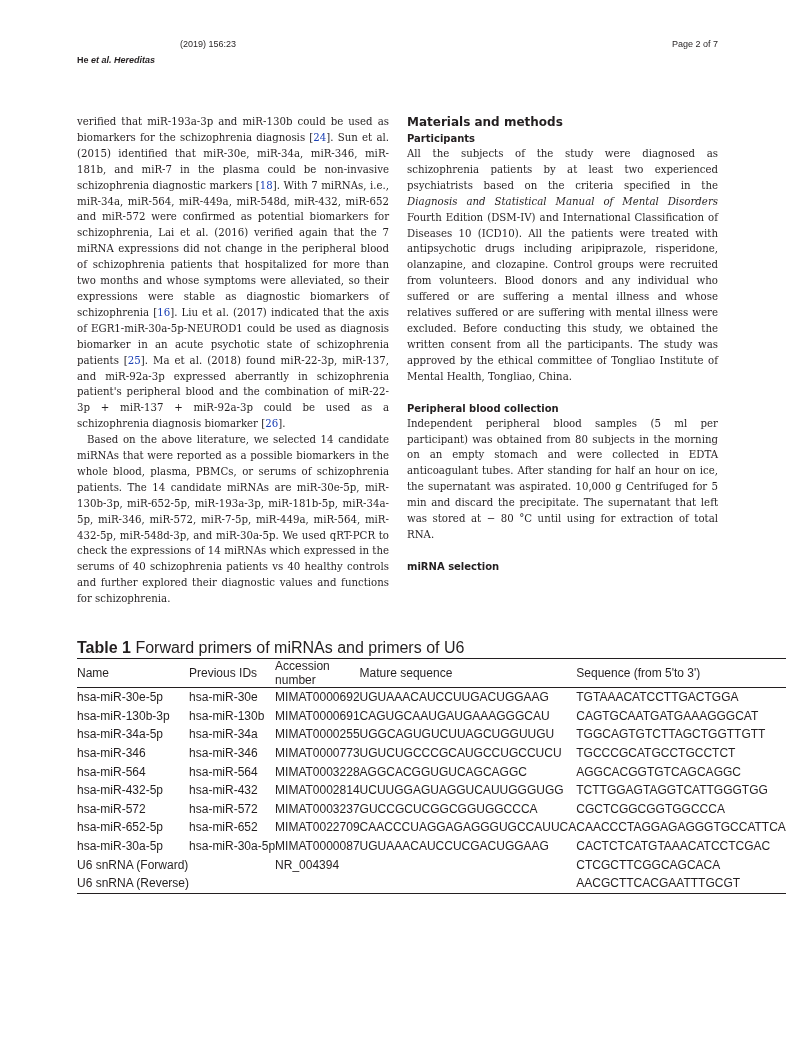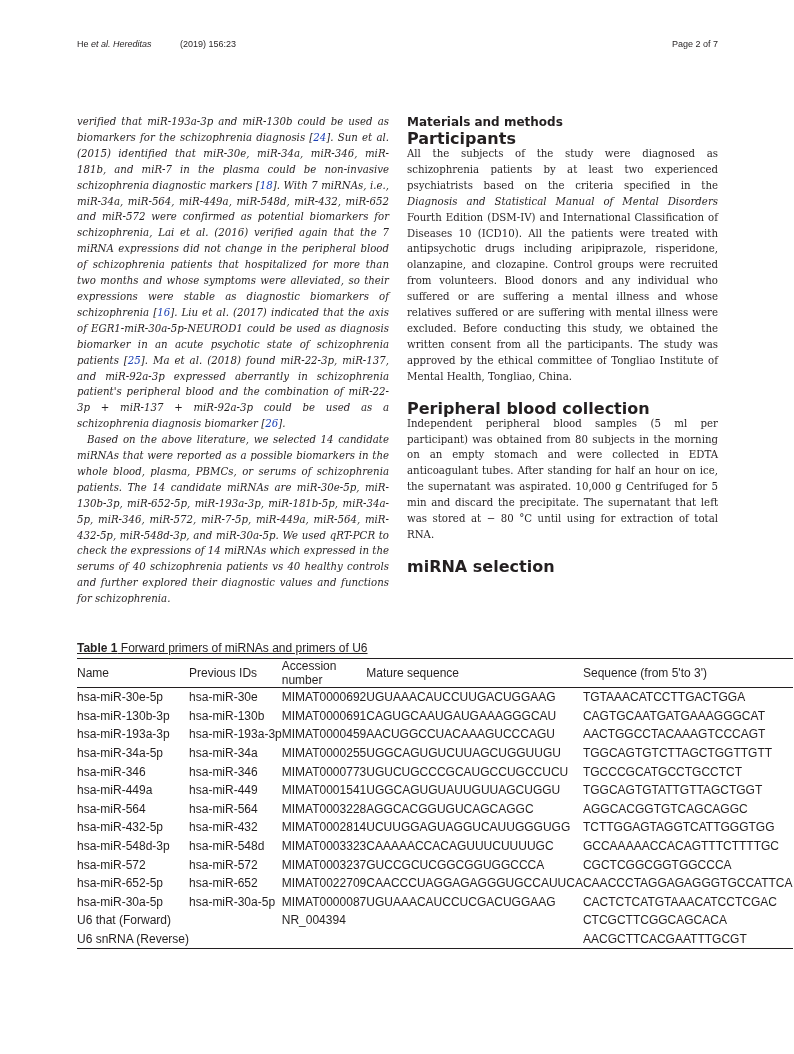--- a/index.html
+++ b/index.html
@@ -1,35 +1,35 @@
 <!DOCTYPE html>
 <html><head>
 <meta charset="utf-8">
 <style>
   html, body { margin: 0; padding: 0; background: #ffffff; }
   body { width: 794px; height: 1054px; position: relative; overflow: hidden; color: #231f20; }
   .header { position: absolute; top: 39px; left: 77px; width: 641px; height: 14px; font-family: "Liberation Sans", sans-serif; font-size: 9px; color: #231f20; }
-  .header .journal { position: absolute; left: 0; top: 0; }
+  .header .journal { position: absolute; left: 0; top: 16px; font-weight: bold; }
   .header .journal i { font-style: italic; }
   .header .cite { position: absolute; left: 103px; top: 0; }
   .header .page { position: absolute; right: 0; top: 0; padding-left: 16px; }
 
   .col { position: absolute; top: 114px; width: 312px; font-family: "DejaVu Serif", serif; font-size: 10.2px; line-height: 15.9px; text-align: justify; }
-  .col.left { left: 77px; font-style: italic; }
+  .col.left { left: 77px; }
   .col.right { left: 407px; width: 311px; }
   .col p { margin: 0; }
   .col p.indent { text-indent: 10px; }
   .ref { color: #1a3fb5; }
   .sec-title { font-family: "DejaVu Sans", sans-serif; font-weight: bold; font-size: 12px; line-height: 17px; margin: 0; }
-  .subsec { font-family: "DejaVu Sans", sans-serif; font-size: 16px; line-height: 15px; margin: 0; }
+  .subsec { font-family: "DejaVu Sans", sans-serif; font-size: 10px; line-height: 15px; margin: 0; }
   .gap { height: 16px; }
   .col i { font-style: italic; }
 
   .table-wrap { position: absolute; left: 77px; top: 641px; width: 641px; font-family: "Liberation Sans", sans-serif; }
-  .table-caption { font-size: 12px; line-height: 14px; margin: 0 0 3px 0; text-decoration: underline; }
+  .table-caption { font-size: 16px; line-height: 14px; margin: 0 0 3px 0; }
   .table-caption b { font-weight: bold; }
   table { border-collapse: collapse; width: 641px; font-size: 12px; }
   thead tr { border-top: 1px solid #231f20; border-bottom: 1px solid #231f20; }
   tbody tr:last-child { border-bottom: 1px solid #231f20; }
   th { font-weight: normal; text-align: left; height: 16px; padding: 0; }
   td { height: 18.6px; padding: 0; white-space: nowrap; }
   .c1 { width: 110px; }
   .c2 { width: 95px; }
   .c3 { width: 105px; margin-left: 12px; }
   .c4 { width: 178px; }
@@ -80,67 +80,46 @@
           <td>TGTAAACATCCTTGACTGGA</td>
         </tr>
         <tr>
           <td>hsa-miR-130b-3p</td>
           <td>hsa-miR-130b</td>
           <td>MIMAT0000691</td>
           <td>CAGUGCAAUGAUGAAAGGGCAU</td>
           <td>CAGTGCAATGATGAAAGGGCAT</td>
         </tr>
         <tr>
-          <td>hsa-miR-193a-3p</td>
-          <td>hsa-miR-193a-3p</td>
-          <td>MIMAT0000459</td>
-          <td>AACUGGCCUACAAAGUCCCAGU</td>
-          <td>AACTGGCCTACAAAGTCCCAGT</td>
-        </tr>
-        <tr>
           <td>hsa-miR-34a-5p</td>
           <td>hsa-miR-34a</td>
           <td>MIMAT0000255</td>
           <td>UGGCAGUGUCUUAGCUGGUUGU</td>
           <td>TGGCAGTGTCTTAGCTGGTTGTT</td>
         </tr>
         <tr>
           <td>hsa-miR-346</td>
           <td>hsa-miR-346</td>
           <td>MIMAT0000773</td>
           <td>UGUCUGCCCGCAUGCCUGCCUCU</td>
           <td>TGCCCGCATGCCTGCCTCT</td>
         </tr>
         <tr>
-          <td>hsa-miR-449a</td>
-          <td>hsa-miR-449</td>
-          <td>MIMAT0001541</td>
-          <td>UGGCAGUGUAUUGUUAGCUGGU</td>
-          <td>TGGCAGTGTATTGTTAGCTGGT</td>
-        </tr>
-        <tr>
           <td>hsa-miR-564</td>
           <td>hsa-miR-564</td>
           <td>MIMAT0003228</td>
           <td>AGGCACGGUGUCAGCAGGC</td>
           <td>AGGCACGGTGTCAGCAGGC</td>
         </tr>
         <tr>
           <td>hsa-miR-432-5p</td>
           <td>hsa-miR-432</td>
           <td>MIMAT0002814</td>
           <td>UCUUGGAGUAGGUCAUUGGGUGG</td>
           <td>TCTTGGAGTAGGTCATTGGGTGG</td>
-        </tr>
-        <tr>
-          <td>hsa-miR-548d-3p</td>
-          <td>hsa-miR-548d</td>
-          <td>MIMAT0003323</td>
-          <td>CAAAAACCACAGUUUCUUUUGC</td>
-          <td>GCCAAAAACCACAGTTTCTTTTGC</td>
         </tr>
         <tr>
           <td>hsa-miR-572</td>
           <td>hsa-miR-572</td>
           <td>MIMAT0003237</td>
           <td>GUCCGCUCGGCGGUGGCCCA</td>
           <td>CGCTCGGCGGTGGCCCA</td>
         </tr>
         <tr>
           <td>hsa-miR-652-5p</td>
@@ -150,21 +129,21 @@
           <td>CAACCCTAGGAGAGGGTGCCATTCA</td>
         </tr>
         <tr>
           <td>hsa-miR-30a-5p</td>
           <td>hsa-miR-30a-5p</td>
           <td>MIMAT0000087</td>
           <td>UGUAAACAUCCUCGACUGGAAG</td>
           <td>CACTCTCATGTAAACATCCTCGAC</td>
         </tr>
         <tr>
-          <td>U6 that (Forward)</td>
+          <td>U6 snRNA (Forward)</td>
           <td></td>
           <td>NR_004394</td>
           <td></td>
           <td>CTCGCTTCGGCAGCACA</td>
         </tr>
         <tr>
           <td>U6 snRNA (Reverse)</td>
           <td></td>
           <td></td>
           <td></td>

